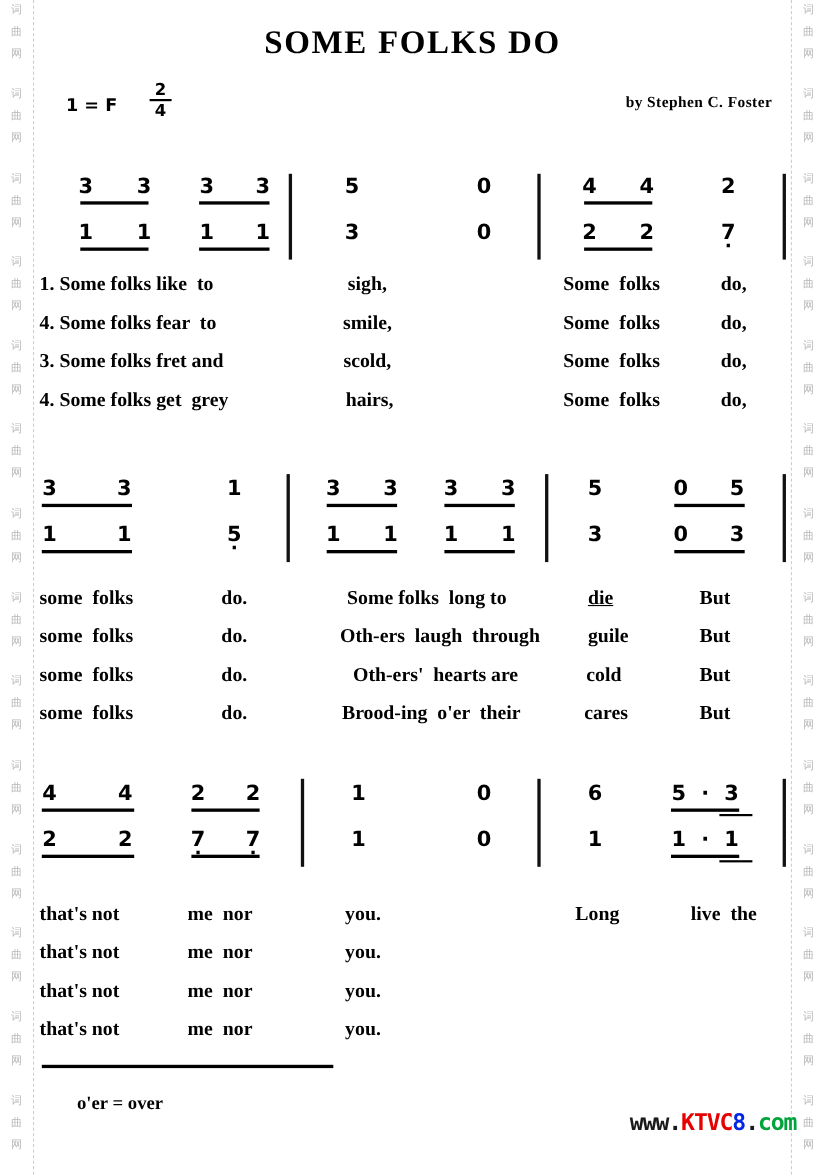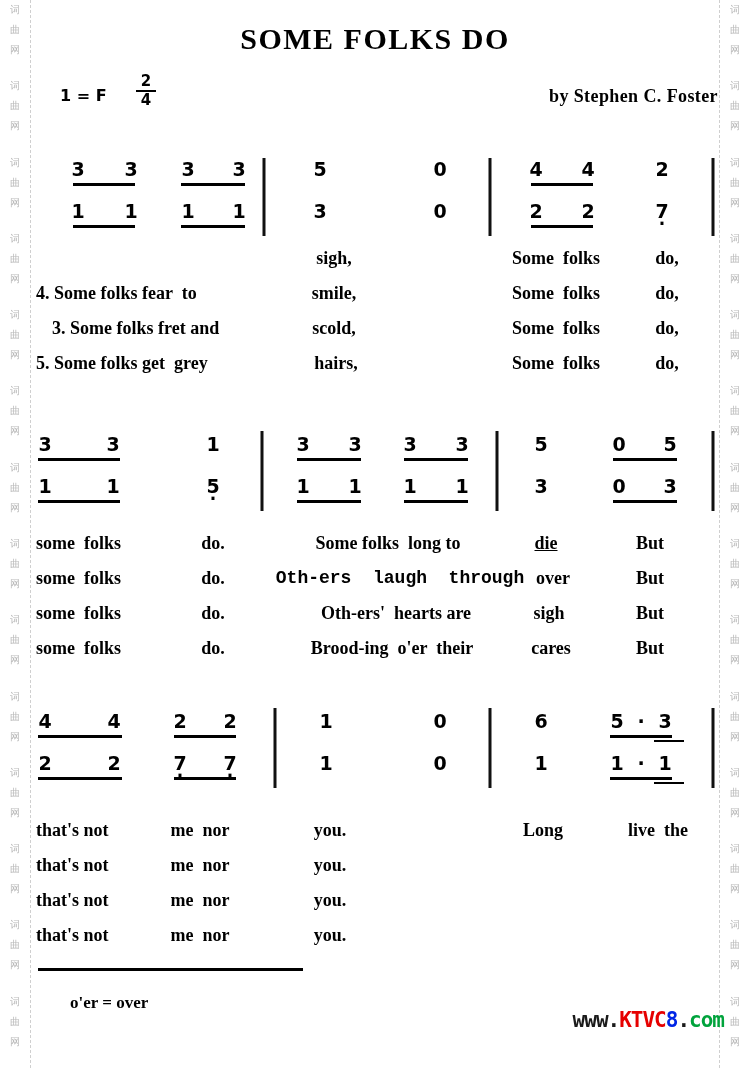--- a/index.html
+++ b/index.html
@@ -44,23 +44,23 @@
   }
   .timesig{
     position:absolute;left:136px;top:74px;
     font-family:"DejaVu Sans", sans-serif;
     font-weight:700;font-size:15px;text-align:center;line-height:15px;
   }
   .timesig .num{display:block;}
   .timesig .bar{display:block;width:20px;height:2px;background:#000;margin:1px 0;}
   .timesig .den{display:block;}
   .composer{
-    position:absolute;right:32px;top:86px;
+    position:absolute;right:48px;top:86px;
     font-family:"Liberation Serif", serif;
-    font-weight:700;font-size:18px;letter-spacing:.4px;margin-left:32px;
+    font-weight:700;font-size:14px;letter-spacing:.4px;margin-left:32px;
   }
 
   
   .system{position:absolute;left:0;width:750px;}
   .staff{position:relative;width:750px;height:95px;}
 
   .note{
     position:absolute;
     font-family:"DejaVu Sans", sans-serif;
     font-weight:700;font-size:19px;
@@ -282,38 +282,39 @@
           <div class="beam" style="left: 104px; width: 62px; top: 75px;"></div>
           <div class="beam" style="left: 213px; width: 64px; top: 75px;"></div>
           <div class="beam" style="left: 562px; width: 62px; top: 75px;"></div>
           <div class="barline" style="left: 264px; top: 8px; height: 78px;"></div>
           <div class="barline" style="left: 490px; top: 8px; height: 78px;"></div>
           <div class="barline" style="left: 713px; top: 8px; height: 78px;"></div>
         </div>
       </div>
       <div class="lyrics" style="top: 248px;">
         <div class="lyric-row">
+          <div class="lyric left-anchor" style="left: 36px;">1. Some folks like  to</div>
           <div class="lyric" style="left: 334px;">sigh,</div>
           <div class="lyric" style="left: 556px;">Some  folks</div>
           <div class="lyric" style="left: 667px;">do,</div>
         </div>
         <div class="lyric-row">
           <div class="lyric left-anchor" style="left: 36px;">4. Some folks fear  to</div>
           <div class="lyric" style="left: 334px;">smile,</div>
           <div class="lyric" style="left: 556px;">Some  folks</div>
           <div class="lyric" style="left: 667px;">do,</div>
         </div>
         <div class="lyric-row">
-          <div class="lyric left-anchor" style="left: 52px; text-align: right;">3. Some folks fret and</div>
+          <div class="lyric left-anchor" style="left: 36px; text-align: right;">3. Some folks fret and</div>
           <div class="lyric" style="left: 334px;">scold,</div>
           <div class="lyric" style="left: 556px;">Some  folks</div>
           <div class="lyric" style="left: 667px;">do,</div>
         </div>
         <div class="lyric-row">
-          <div class="lyric left-anchor" style="left: 36px;">5. Some folks get  grey</div>
+          <div class="lyric left-anchor" style="left: 36px;">4. Some folks get  grey</div>
           <div class="lyric" style="left: 336px;">hairs,</div>
           <div class="lyric" style="left: 556px;">Some  folks</div>
           <div class="lyric" style="left: 667px;">do,</div>
         </div>
       </div>
       <div class="system" style="top: 425px;">
         <div class="staff">
           <div class="note" style="left: 45px; top: 8px;"><span>3</span></div>
           <div class="note" style="left: 113px; top: 8px;"><span>3</span></div>
           <div class="note" style="left: 213px; top: 8px;"><span>1</span></div>
@@ -351,29 +352,29 @@
         <div class="lyric-row">
           <div class="lyric left-anchor" style="left: 36px;">some  folks</div>
           <div class="lyric" style="left: 213px;">do.</div>
           <div class="lyric" style="left: 388px;">Some folks  long to</div>
           <div class="lyric" style="left: 546px; text-decoration: underline;">die</div>
           <div class="lyric" style="left: 650px;">But</div>
         </div>
         <div class="lyric-row">
           <div class="lyric left-anchor" style="left: 36px;">some  folks</div>
           <div class="lyric" style="left: 213px;">do.</div>
-          <div class="lyric" style="left: 400px; font-family: Liberation Mono, monospace;">Oth-ers  laugh  through</div>
-          <div class="lyric" style="left: 553px;">over</div>
+          <div class="lyric" style="left: 400px;">Oth-ers  laugh  through</div>
+          <div class="lyric" style="left: 553px;">guile</div>
           <div class="lyric" style="left: 650px;">But</div>
         </div>
         <div class="lyric-row">
           <div class="lyric left-anchor" style="left: 36px;">some  folks</div>
           <div class="lyric" style="left: 213px;">do.</div>
           <div class="lyric" style="left: 396px;">Oth-ers'  hearts are</div>
-          <div class="lyric" style="left: 549px;">sigh</div>
+          <div class="lyric" style="left: 549px;">cold</div>
           <div class="lyric" style="left: 650px;">But</div>
         </div>
         <div class="lyric-row">
           <div class="lyric left-anchor" style="left: 36px;">some  folks</div>
           <div class="lyric" style="left: 213px;">do.</div>
           <div class="lyric" style="left: 392px;">Brood-ing  o'er  their</div>
           <div class="lyric" style="left: 551px;">cares</div>
           <div class="lyric" style="left: 650px;">But</div>
         </div>
       </div>

